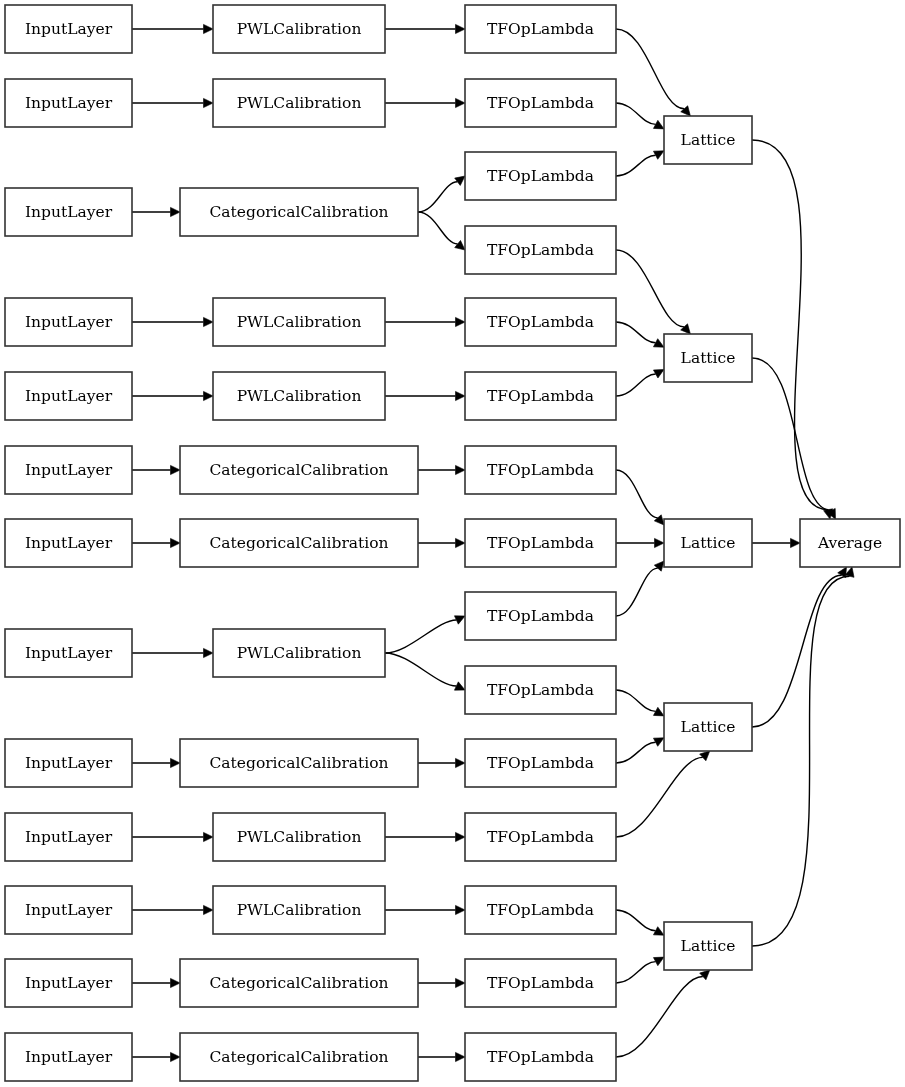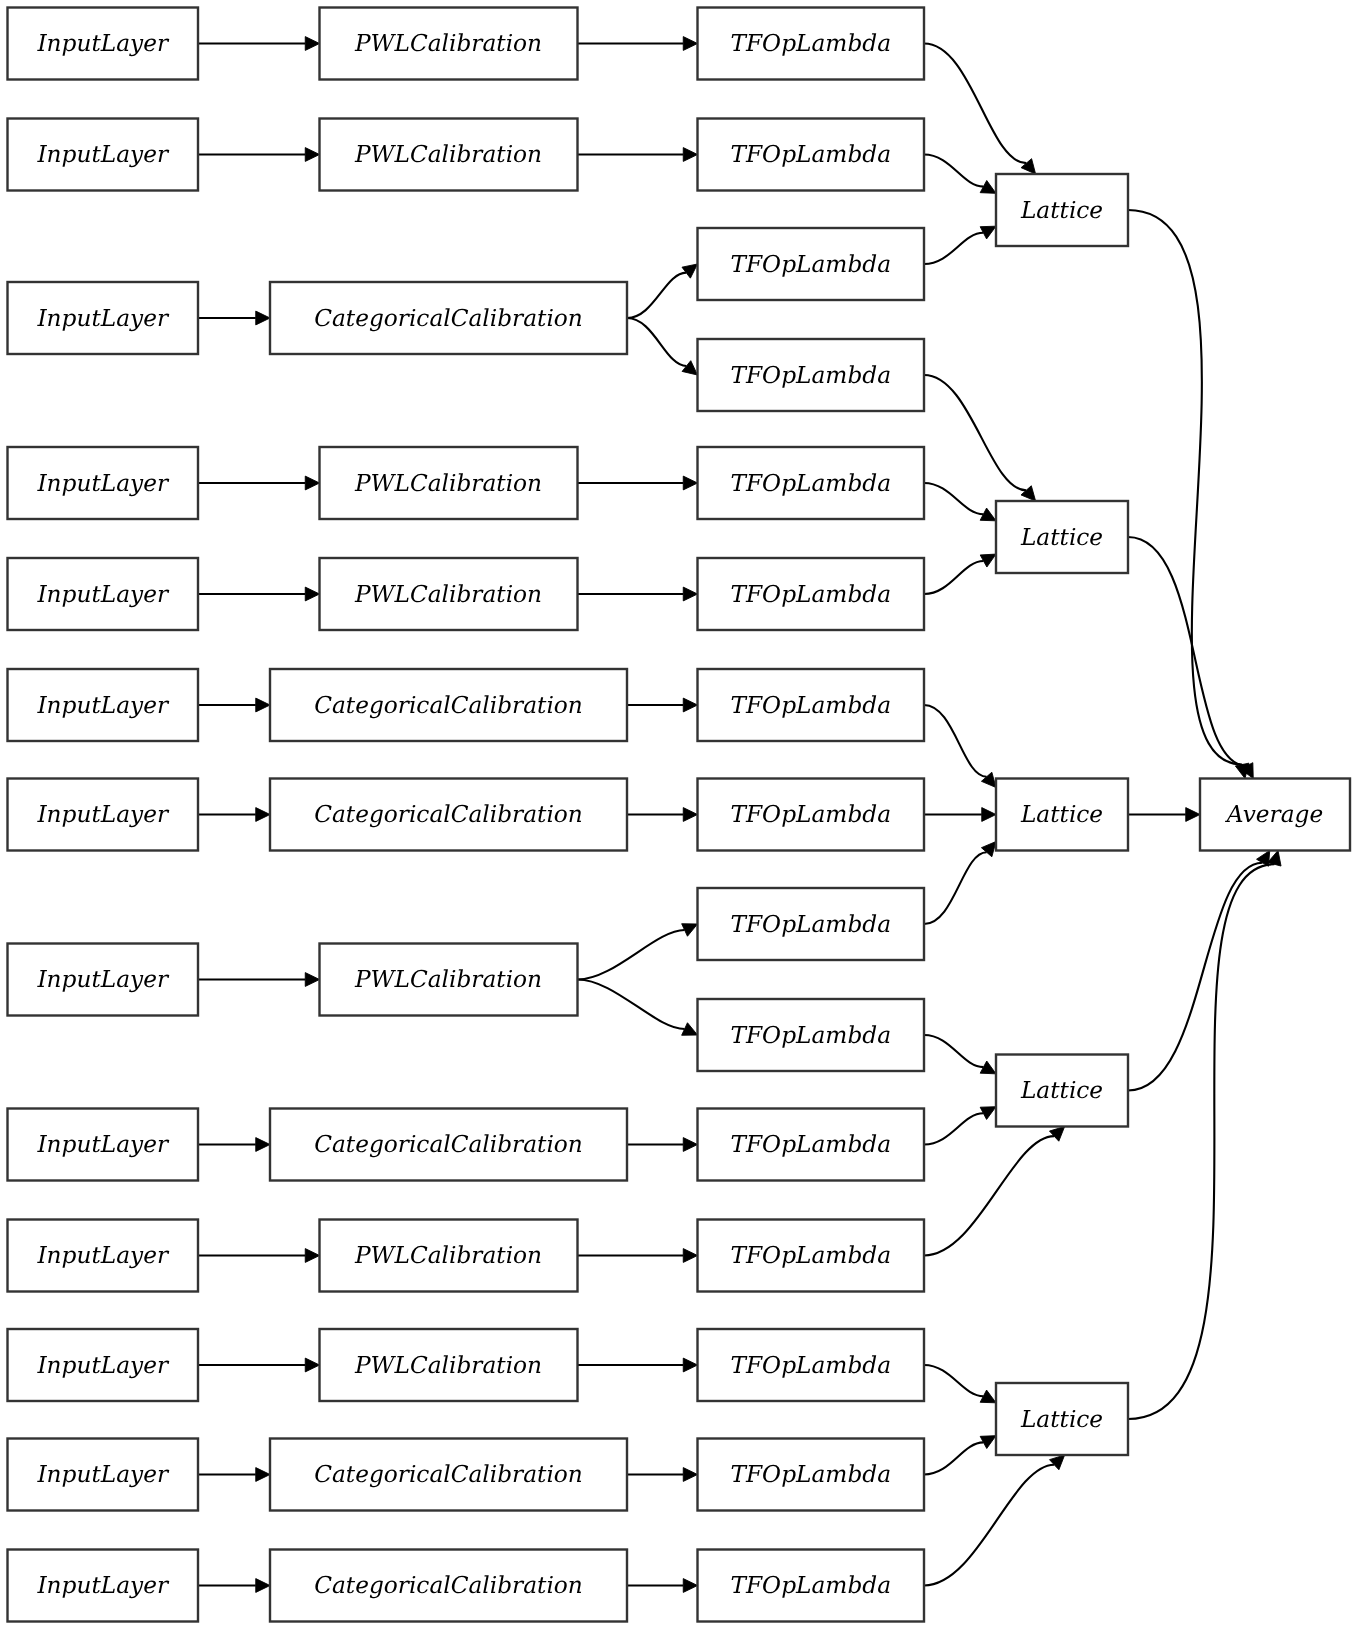--- a/index.html
+++ b/index.html
@@ -7,21 +7,20 @@
     padding: 0;
     background: #ffffff;
   }
   #graph-root {
     position: relative;
     width: 905px;
     height: 1087px;
     background: #ffffff;
     font-family: "DejaVu Serif", "Liberation Serif", serif;
     overflow: hidden;
-    font-style: italic;
   }
   #graph-svg {
     position: absolute;
     left: 0;
     top: 0;
     width: 905px;
     height: 1087px;
   }
   .node-rect {
     fill: #ffffff;

